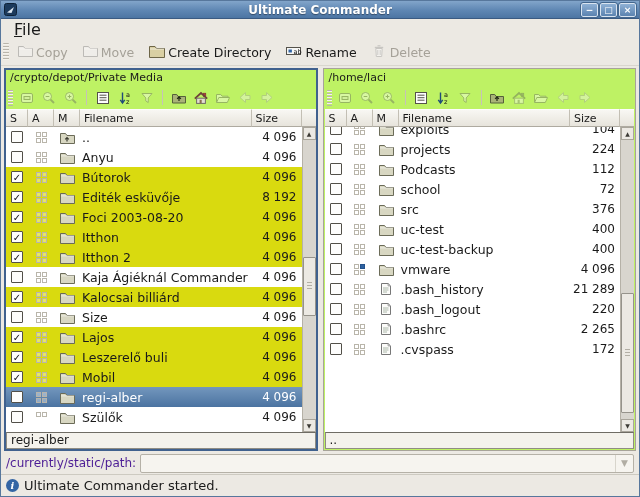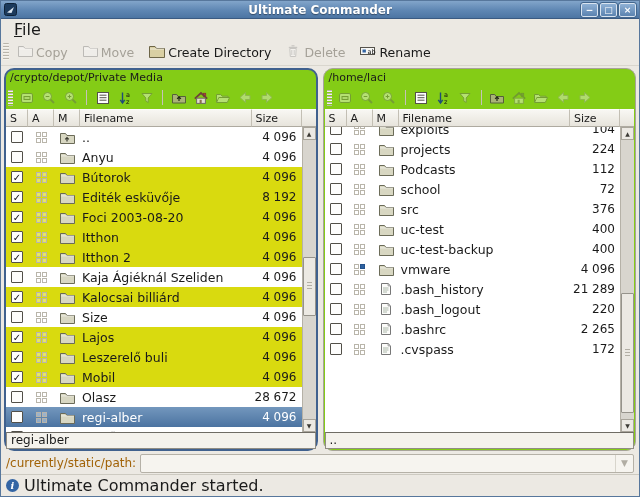--- a/index.html
+++ b/index.html
@@ -24,21 +24,21 @@
   
   .toolbar { height: 27px; flex: 0 0 27px; display: flex; align-items: center; gap: 4px; padding: 0 4px 0 2px; border-bottom: 1px solid #d9d6ce; }
   .handle { width: 6px; height: 18px; background: repeating-linear-gradient(180deg,#b9b5ab 0 1px, #f4f2ec 1px 2px, transparent 2px 3px); border-radius: 1px; }
   .tbtn { display: flex; align-items: center; gap: 3px; padding: 2px 4px; border-radius: 2px; }
   .tbtn .tlabel { font-size: 12.5px; }
   .tbtn.dis .tlabel { color: #a5a198; }
   .tbtn.dis svg { opacity: .45; filter: grayscale(.9) brightness(1.12); }
 
   
   .workspace { flex: 1 1 auto; display: flex; gap: 5px; padding: 2px 3px 1px 3px; min-height: 0; }
-  .pane { flex: 1 1 0; min-width: 0; display: flex; flex-direction: column; background:#84cc16;border-radius:10px; }
+  .pane { flex: 1 1 0; min-width: 0; display: flex; flex-direction: column; background:#bef264; }
   .pane.active { border: 2px solid #40618e; }
   .pane.inactive { border: 1px solid #a7a399; padding: 1px; }
   .pathbar { height: 16px; flex: 0 0 16px; font-size: 11px; padding: 1px 4px; white-space: nowrap; overflow: hidden; }
   .ptoolbar { height: 23px; flex: 0 0 23px; display: flex; align-items: center; padding: 0 2px; gap: 1px; }
   .phandle { width: 5px; height: 16px; margin-right: 2px; background: repeating-linear-gradient(180deg,#b9b5ab 0 1px, #f4f2ec 1px 2px, transparent 2px 3px); }
   .picon { width: 21px; height: 19px; display: inline-flex; align-items: center; justify-content: center; }
   .picon.dis svg { opacity: .40; filter: grayscale(1) brightness(1.15); }
   .psep { width: 1px; height: 15px; background: #c6c2b8; margin: 0 4px; }
 
   
@@ -69,29 +69,29 @@
   .sbtn { height: 13px; flex: 0 0 13px; background: #ece9e3; border: 1px solid #a9a59b; font-size: 6px; line-height: 11px; text-align: center; color: #3c3a35; }
   .strough { flex: 1; position: relative; }
   .sthumb { position: absolute; left: 0; right: 0; background: #ece9e3; border: 1px solid #96938b; border-radius: 1px; }
   .sthumb::after { content:""; position: absolute; left: 3px; right: 3px; top: calc(50% - 4px); height: 7px;
     background: repeating-linear-gradient(180deg,#b3afa5 0 1px, transparent 1px 3px); }
 
   .panestatus { height: 17px; flex: 0 0 17px; background: #f4f2ec; border: 1px solid #8f8c83; border-top-color: #6f6c64; font-size: 12px; line-height: 15px; padding: 0 4px; overflow: hidden; }
 
   
   .pathrow { height: 22px; flex: 0 0 22px; display: flex; align-items: center; gap: 4px; padding: 1px 5px; }
-  .pathlabel { color: #a16207; font-size: 12px; white-space: nowrap; }
+  .pathlabel { color: #4c1d95; font-size: 12px; white-space: nowrap; }
   .combo { flex: 1; height: 19px; display: flex; border: 1px solid #b5b1a7; background: #f6f4ef; border-radius: 2px; overflow: hidden; }
   .comboinput { flex: 1; border: none; background: transparent; font: 12px "DejaVu Sans",sans-serif; padding: 0 3px; }
   .comboarrow { width: 18px; display: flex; align-items: center; justify-content: center; color: #b1ada3; font-size: 9px; border-left: 1px solid #d8d5cc; }
 
   
   .statusbar { height: 22px; flex: 0 0 22px; border-top: 1px solid #cdcac1; display: flex; align-items: center; gap: 5px; padding: 0 5px; }
   .infoicon { width: 13px; height: 13px; border-radius: 50%; background: #3465a4; color: #fff; font: italic bold 10px/13px "DejaVu Serif",serif; text-align: center; }
-  .statusmsg { font-size: 16px; }
+  .statusmsg { font-size: 13px; }
 </style>
 </head>
 <body>
 
 <div class="window">
 
   <div class="titlebar">
     <span class="appicon">
       <svg width="13" height="13">
           <rect x="0.5" y="0.5" width="12" height="12" rx="2" fill="#1c3a5c" stroke="#0e2238"></rect>
@@ -127,37 +127,37 @@
             </svg></span>
           <span class="tlabel">Move</span>
         </div>
         <div class="tbtn">
           <span class="ticon"><svg width="17" height="14" viewBox="0 0 17 14">
               <path d="M1.5 2.5h5.5l1.5 2h8v9h-15z" fill="#d9cfa3" stroke="#6d6547"></path>
               <path d="M2 5h14" stroke="rgba(255,255,255,.6)"></path>
             </svg></span>
           <span class="tlabel">Create Directory</span>
         </div>
+        <div class="tbtn">
+          <span class="ticon"><svg width="17" height="14">
+              <rect x="1.5" y="3.5" width="14" height="7" fill="#f7f7f5" stroke="#55524b"></rect>
+              <rect x="3.5" y="5.5" width="3.4" height="3" fill="#3465a4"></rect>
+              <text x="8.5" y="9.6" font-size="6.5" fill="#111" font-family="DejaVu Sans">ab</text>
+            </svg></span>
+          <span class="tlabel">Rename</span>
+        </div>
         <div class="tbtn dis">
           <span class="ticon"><svg width="16" height="15">
               <path d="M6.5 2.8h3" stroke="#8f8c83" stroke-width="1.2"></path>
               <path d="M3.8 4.5h8.4" stroke="#8f8c83" stroke-width="1.4"></path>
               <path d="M4.8 5.5h6.4l-.5 8h-5.4z" fill="#e4e1d9" stroke="#8f8c83"></path>
               <path d="M6.8 7v5M9.2 7v5" stroke="#8f8c83" stroke-width=".9"></path>
             </svg></span>
           <span class="tlabel">Delete</span>
         </div>
-        <div class="tbtn">
-          <span class="ticon"><svg width="17" height="14">
-              <rect x="1.5" y="3.5" width="14" height="7" fill="#f7f7f5" stroke="#55524b"></rect>
-              <rect x="3.5" y="5.5" width="3.4" height="3" fill="#3465a4"></rect>
-              <text x="8.5" y="9.6" font-size="6.5" fill="#111" font-family="DejaVu Sans">ab</text>
-            </svg></span>
-          <span class="tlabel">Rename</span>
-        </div>
       </span>
   </div>
 
   <div class="workspace">
 
     <section class="pane active">
       <div class="pathbar">/crypto/depot/Private Media</div>
       <div class="ptoolbar">
           <span class="phandle"></span>
           <span class="picon dis">
@@ -401,21 +401,21 @@
                     <i></i>
                     <i></i>
                   </span>
                 </span>
                 <span class="cm">
                   <svg width="16" height="13" viewBox="0 0 16 13">
                     <path d="M1.5 2.5h5l1.5 2h7.5v8h-14z" fill="#d8d7c2" stroke="#6b6b58"></path>
                     <path d="M2 4.9h13" stroke="rgba(255,255,255,.55)"></path>
                   </svg>
                 </span>
-                <span class="cname">Kaja Ágiéknál Szeliden</span>
+                <span class="cname">Kaja Ágiéknál Commander</span>
                 <span class="csize">4 096</span>
               </div>
               <div class="row selected">
                 <span class="cs">
                   <span class="cb">✓</span>
                 </span>
                 <span class="ca">
                   <span class="agrid">
                     <i></i>
                     <i class=""></i>
@@ -508,41 +508,20 @@
                   </span>
                 </span>
                 <span class="cm">
                   <svg width="16" height="13" viewBox="0 0 16 13">
                     <path d="M1.5 2.5h5l1.5 2h7.5v8h-14z" fill="#d8d7c2" stroke="#6b6b58"></path>
                     <path d="M2 4.9h13" stroke="rgba(255,255,255,.55)"></path>
                   </svg>
                 </span>
                 <span class="cname">Mobil</span>
                 <span class="csize">4 096</span>
-              </div>
-              <div class="row normal">
-                <span class="cs">
-                  <span class="cb"></span>
-                </span>
-                <span class="ca">
-                  <span class="agrid">
-                    <i></i>
-                    <i class=""></i>
-                    <i></i>
-                    <i></i>
-                  </span>
-                </span>
-                <span class="cm">
-                  <svg width="16" height="13" viewBox="0 0 16 13">
-                    <path d="M1.5 2.5h5l1.5 2h7.5v8h-14z" fill="#d8d7c2" stroke="#6b6b58"></path>
-                    <path d="M2 4.9h13" stroke="rgba(255,255,255,.55)"></path>
-                  </svg>
-                </span>
-                <span class="cname">Olasz</span>
-                <span class="csize">28 672</span>
               </div>
               <div class="row cursor">
                 <span class="cs">
                   <span class="cb"></span>
                 </span>
                 <span class="ca">
                   <span class="agrid">
                     <i></i>
                     <i class=""></i>
                     <i></i>

